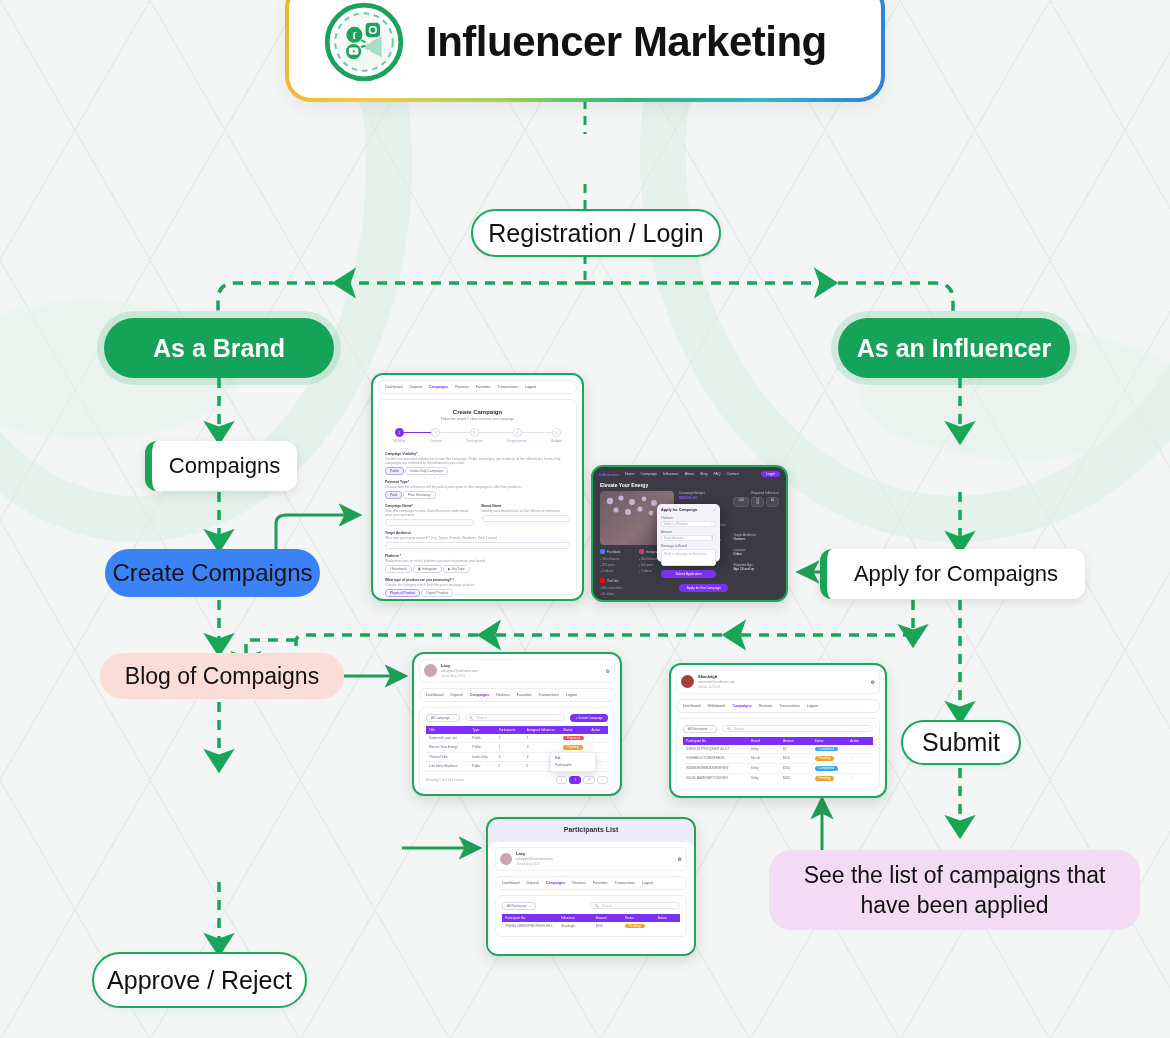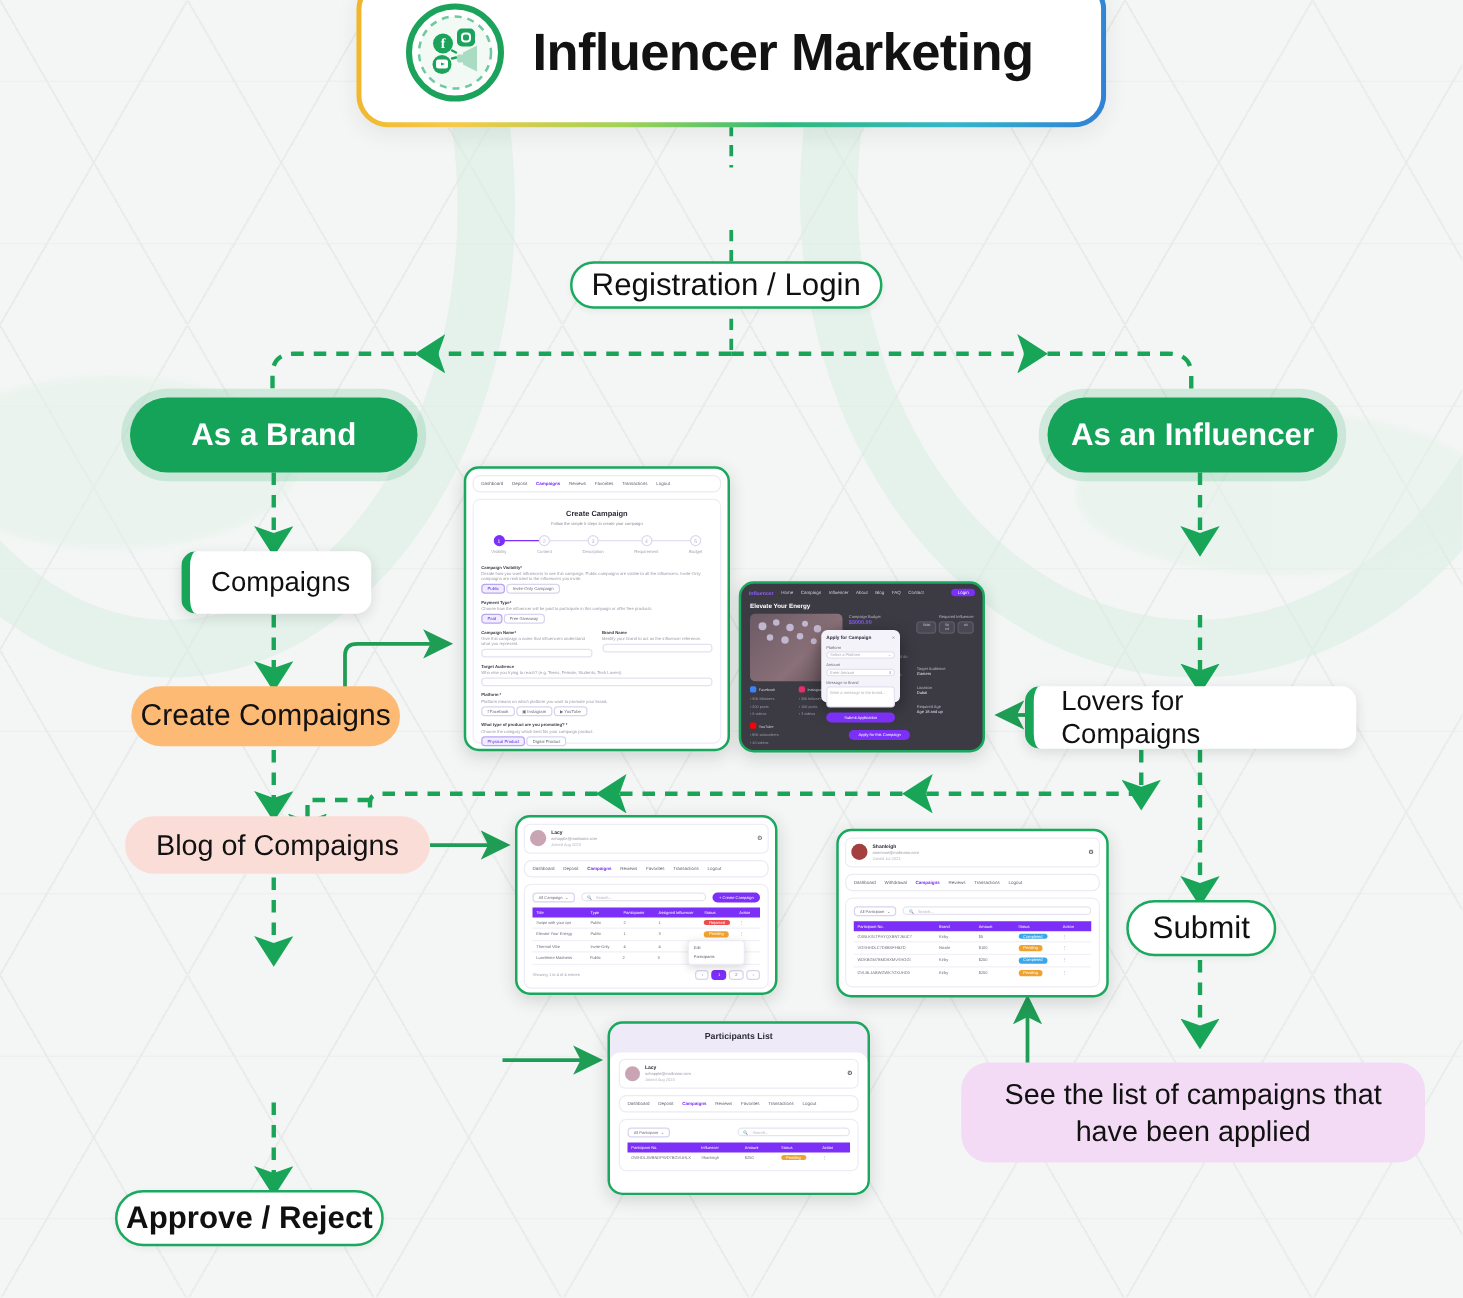--- a/index.html
+++ b/index.html
@@ -78,21 +78,21 @@
     box-shadow:0 2px 6px rgba(20,40,30,.06);
   }
   
   .pill-green{
     background:#15a35a;border-radius:40px;
     color:#ffffff;font-size:25px;font-weight:600;
     justify-content:center;
     box-shadow:0 0 0 7px rgba(26,169,94,.16);
   }
   .pill-lav{
-    background:#fdba74;border-radius:30px;
+    background:#3b82f6;border-radius:30px;
     font-size:24px;color:#121212;font-weight:500;justify-content:center;
   }
   .pill-pink{
     background:#fbddd8;border-radius:30px;
     font-size:23px;color:#121212;font-weight:500;justify-content:center;
   }
   .box-purple{
     background:#f3dbf6;border-radius:22px;
     font-size:23px;color:#111;line-height:1.32;
     padding:16px 22px;align-items:center;
@@ -208,52 +208,52 @@
         <path d="M36,60 L40,61.5 L36,63 Z" fill="#1ba35c"></path>
         <path d="M58,50 L72,43 L72,69 L58,62 Z" fill="#a9dcc2"></path>
         <rect x="52" y="52" width="7" height="8" rx="2" fill="#a9dcc2"></rect>
         <path d="M47,48 L51,50 M47,56 L51,55" stroke="#1ba35c" stroke-width="2.4" stroke-linecap="round"></path>
       </svg>
     </div>
     <div class="title">Influencer Marketing</div>
   </div>
 
 
-  <div class="node pill-outline" style="left:456px;top:209px;width:250px;height:38px;">
+  <div class="node pill-outline" style="left:471px;top:209px;width:250px;height:48px;">
     <span>Registration / Login</span>
   </div>
 
   <div class="node pill-green" style="left:104px;top:318px;width:230px;height:60px;">
     <span>As a Brand</span>
   </div>
 
   <div class="node card-bar" style="left:145px;top:441px;width:152px;height:50px;">
     <span>Compaigns</span>
   </div>
 
   <div class="node pill-lav" style="left:105px;top:549px;width:215px;height:48px;">
     <span>Create Compaigns</span>
   </div>
 
   <div class="node pill-pink" style="left:100px;top:653px;width:244px;height:46px;">
     <span>Blog of Compaigns</span>
   </div>
 
 
-  <div class="node pill-outline" style="left:92px;top:952px;width:215px;height:45px;font-weight:bold;">
+  <div class="node pill-outline" style="left:92px;top:952px;width:215px;height:56px;">
     <span>Approve / Reject</span>
   </div>
 
   <div class="node pill-green" style="left:838px;top:318px;width:232px;height:60px;">
     <span>As an Influencer</span>
   </div>
 
 
   <div class="node card-bar" style="left:820px;top:549px;width:265px;height:50px;">
-    <span>Lovers for Compaigns</span>
+    <span>Apply for Compaigns</span>
   </div>
 
   <div class="node pill-outline" style="left:901px;top:720px;width:120px;height:45px;">
     <span>Submit</span>
   </div>
 
   <div class="node box-purple center" style="left:769px;top:850px;width:371px;height:80px;">
     <span>See the list of campaigns that have been applied</span>
   </div>
 

